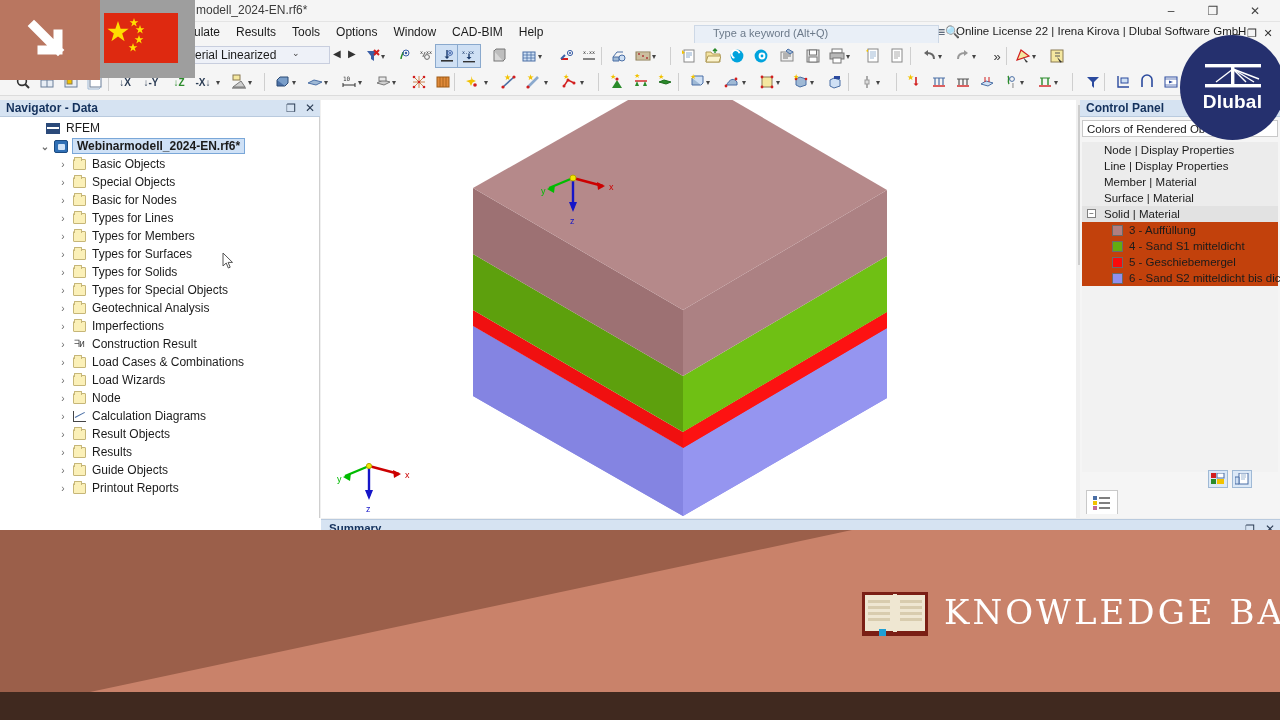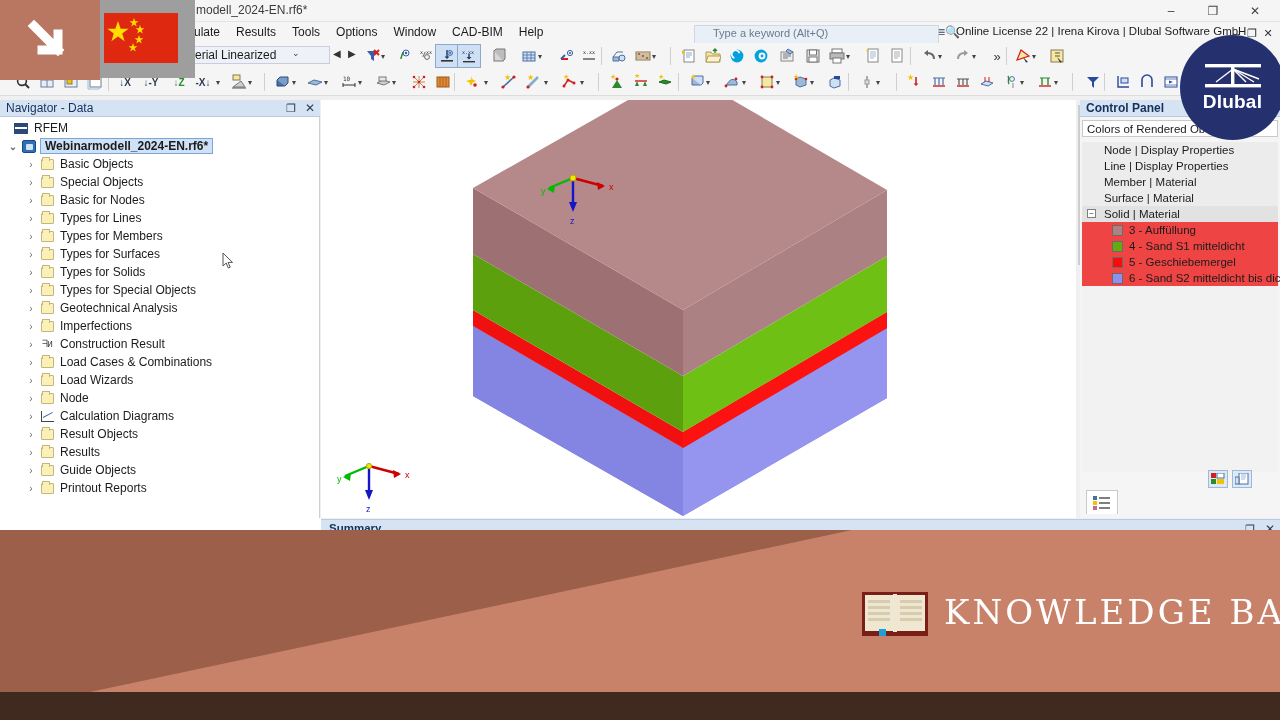--- a/index.html
+++ b/index.html
@@ -107,30 +107,30 @@
   .navigator {
     position:absolute; left:0; top:100px; width:320px; height:418px;
     background:#ffffff; border-right:1px solid #cfcfcf;
   }
   .nav-header {
     position:absolute; left:0; top:0; width:320px; height:17px;
     background:#d6e3f2;
     border-bottom:1px solid #b9cade;
   }
   .nav-header .nh-title {
-    position:absolute; left:6px; top:1px; font-size:12px; font-weight:normal; color:#14315c;
+    position:absolute; left:6px; top:1px; font-size:12px; font-weight:bold; color:#14315c;
   }
   .nh-btn {
     position:absolute; top:1px; width:14px; height:14px;
     text-align:center; line-height:14px; font-size:11px; color:#2b3c54;
   }
   .nh-undock { left:284px; }
   .nh-close { left:303px; font-size:12px; }
 
-  .tree { position:absolute; left:0; top:19px; width:335px; height:396px; overflow:hidden; }
+  .tree { position:absolute; left:0; top:19px; width:335px; height:396px; overflow:hidden;padding-left:32px; }
   .tnode {
     position:relative; height:18px; display:flex; align-items:center;
     font-size:12px; color:#1b1b1b; white-space:nowrap;
   }
   .t-exp {
     width:14px; text-align:center; font-size:10px; color:#6d6d6d; flex:0 0 14px;
   }
   .t-ico { width:18px; flex:0 0 18px; display:flex; align-items:center; justify-content:center; }
   .folder {
     width:13px; height:11px; background:#fbf0b8; border:1px solid #c6b678;
@@ -205,21 +205,21 @@
     position:relative; height:16px; display:flex; align-items:center;
     font-size:11.5px; color:#1b1b1b; white-space:nowrap;
   }
   .cp-row.head { padding-left:22px; background:#ececec; }
   .cp-row.head.sel { background:#e2e2e2; }
   .cp-expander {
     position:absolute; left:5px; top:3px; width:9px; height:9px;
     border:1px solid #808080; background:#fff;
     font-size:8px; line-height:7px; text-align:center; color:#333;
   }
-  .cp-row.mat { padding-left:30px; background:#ef4444; }
+  .cp-row.mat { padding-left:30px; background:#c2410c; }
   .swatch {
     width:11px; height:11px; border:1px solid #6a6a6a; margin-right:6px; flex:0 0 11px;
   }
   .cp-listbg {
     position:absolute; left:2px; top:42px; width:196px; height:330px; background:#ffffff;
   }
   .cp-bottom-icons {
     position:absolute; left:128px; top:370px; width:68px; height:20px;
     display:flex; gap:4px;
   }

